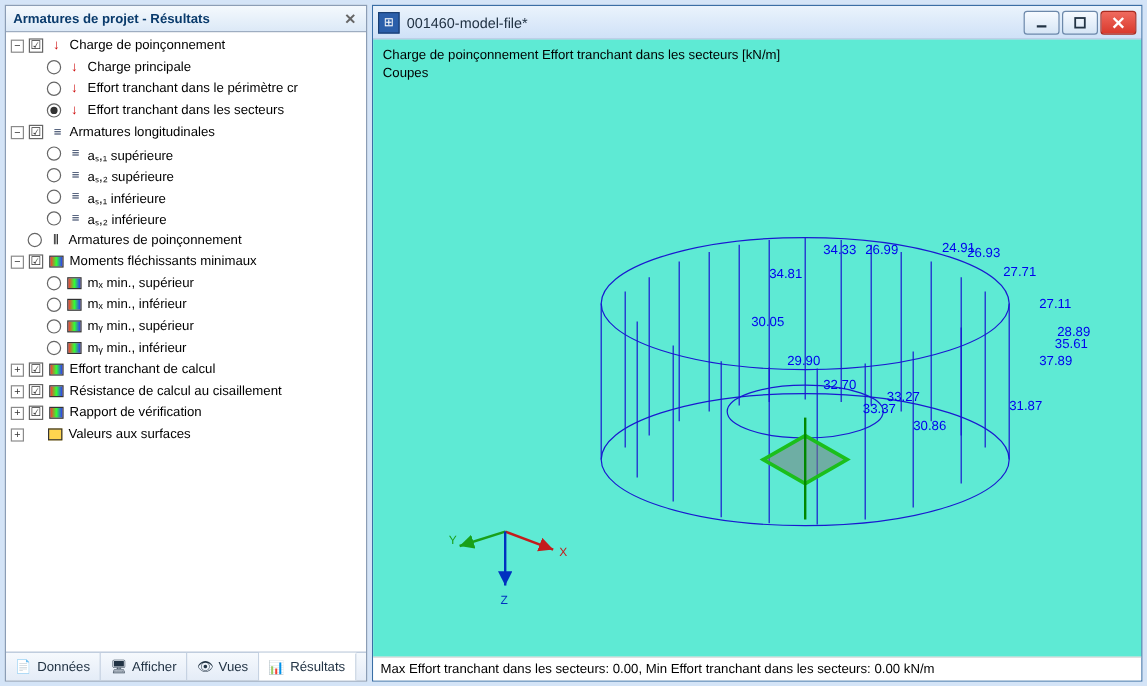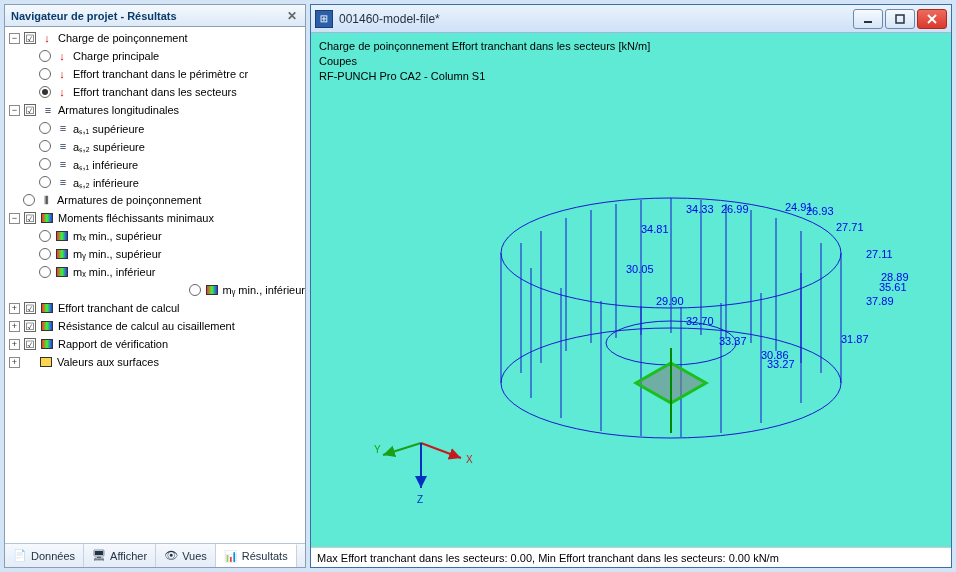--- a/index.html
+++ b/index.html
@@ -141,21 +141,21 @@
   .axY{fill:#19a019;font-size:10px;}
   .axZ{fill:#0030c0;font-size:10px;}
 </style>
 </head>
 <body>
 
 <div class="container">
 
   <div class="left-panel">
     <div class="left-header">
-      <span>Navigateur de projet - Résultats</span>
+      <span>Armatures de projet - Résultats</span>
       <span class="sp"></span>
       <span class="closeX">✕</span>
     </div>
     <div class="tree">
 
       <div class="node">
         <span class="exp">−</span>
         <span class="chk">☑</span>
         <span class="ic ic-arrow">↓</span>
         <span>Charge de poinçonnement</span>
@@ -222,30 +222,30 @@
         <span class="ic">
             <span class="ic-box"></span>
           </span>
         <span>mₓ min., supérieur</span>
       </div>
       <div class="node" style="padding-left:34px;">
         <span class="radio"></span>
         <span class="ic">
             <span class="ic-box"></span>
           </span>
+        <span>mₓ min., inférieur</span>
+      </div>
+      <div class="node" style="padding-left:34px;">
+        <span class="radio"></span>
+        <span class="ic">
+            <span class="ic-box"></span>
+          </span>
         <span>mᵧ min., supérieur</span>
       </div>
       <div class="node" style="padding-left:34px;">
-        <span class="radio"></span>
-        <span class="ic">
-            <span class="ic-box"></span>
-          </span>
-        <span>mₓ min., inférieur</span>
-      </div>
-      <div class="node" style="padding-left:34px;justify-content:flex-end;">
         <span class="radio"></span>
         <span class="ic">
             <span class="ic-box"></span>
           </span>
         <span>mᵧ min., inférieur</span>
       </div>
 
       <div class="node">
         <span class="exp">+</span>
         <span class="chk">☑</span>
@@ -320,21 +320,20 @@
             <line x1="2" y1="2" x2="10" y2="10" stroke="#fff" stroke-width="2"></line>
             <line x1="10" y1="2" x2="2" y2="10" stroke="#fff" stroke-width="2"></line>
           </svg>
       </span>
     </div>
 
     <div class="view">
       <div class="hdrtxt">
         <div>Charge de poinçonnement   Effort tranchant dans les secteurs [kN/m]</div>
         <div>Coupes</div>
-        <div>RF-PUNCH Pro CA2 - Column S1</div>
       </div>
 
       <svg class="cylsvg" width="420" height="320">
 
         <ellipse cx="200" cy="80" rx="170" ry="55" fill="none" stroke="#1919d0" stroke-width="1"></ellipse>
 
         <ellipse cx="200" cy="210" rx="170" ry="55" fill="none" stroke="#1919d0" stroke-width="1"></ellipse>
 
         <line x1="30" y1="80" x2="30" y2="210" stroke="#1919d0"></line>
         <line x1="370" y1="80" x2="370" y2="210" stroke="#1919d0"></line>
@@ -375,21 +374,21 @@
       <span class="lbl" style="left:495px;top:172px;text-align:center;">26.93</span>
       <span class="lbl" style="left:330px;top:190px;">34.81</span>
       <span class="lbl" style="left:525px;top:188px;">27.71</span>
       <span class="lbl" style="left:555px;top:215px;">27.11</span>
       <span class="lbl" style="left:315px;top:230px;">30.05</span>
       <span class="lbl" style="left:570px;top:238px;">28.89</span>
       <span class="lbl" style="left:568px;top:248px;">35.61</span>
       <span class="lbl" style="left:345px;top:262px;">29.90</span>
       <span class="lbl" style="left:555px;top:262px;">37.89</span>
       <span class="lbl" style="left:375px;top:282px;">32.70</span>
-      <span class="lbl" style="left:456px;top:292px;margin-top:33px;">33.27</span>
+      <span class="lbl" style="left:428px;top:292px;">33.27</span>
       <span class="lbl" style="left:408px;top:302px;">33.37</span>
       <span class="lbl" style="left:510px;top:300px;padding-left:20px;">31.87</span>
       <span class="lbl" style="left:450px;top:316px;">30.86</span>
 
       <svg class="axessvg" width="120" height="100">
         <defs>
           <marker id="ahR" markerWidth="8" markerHeight="8" refX="6" refY="3" orient="auto">
               <path d="M0,0 L6,3 L0,6 Z" fill="#c41c1c"></path>
             </marker>
           <marker id="ahG" markerWidth="8" markerHeight="8" refX="6" refY="3" orient="auto">

